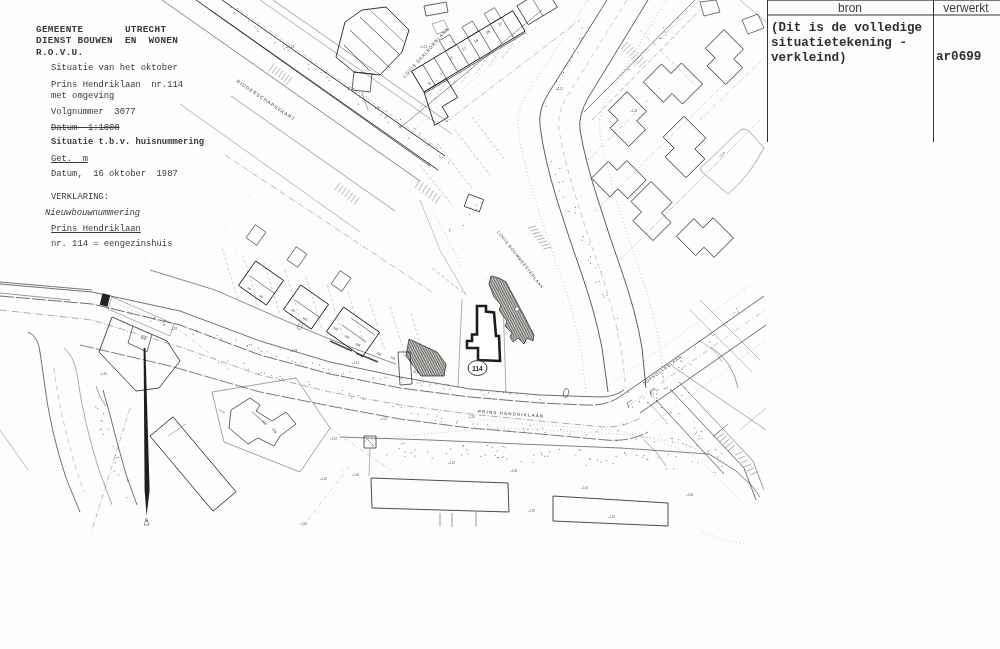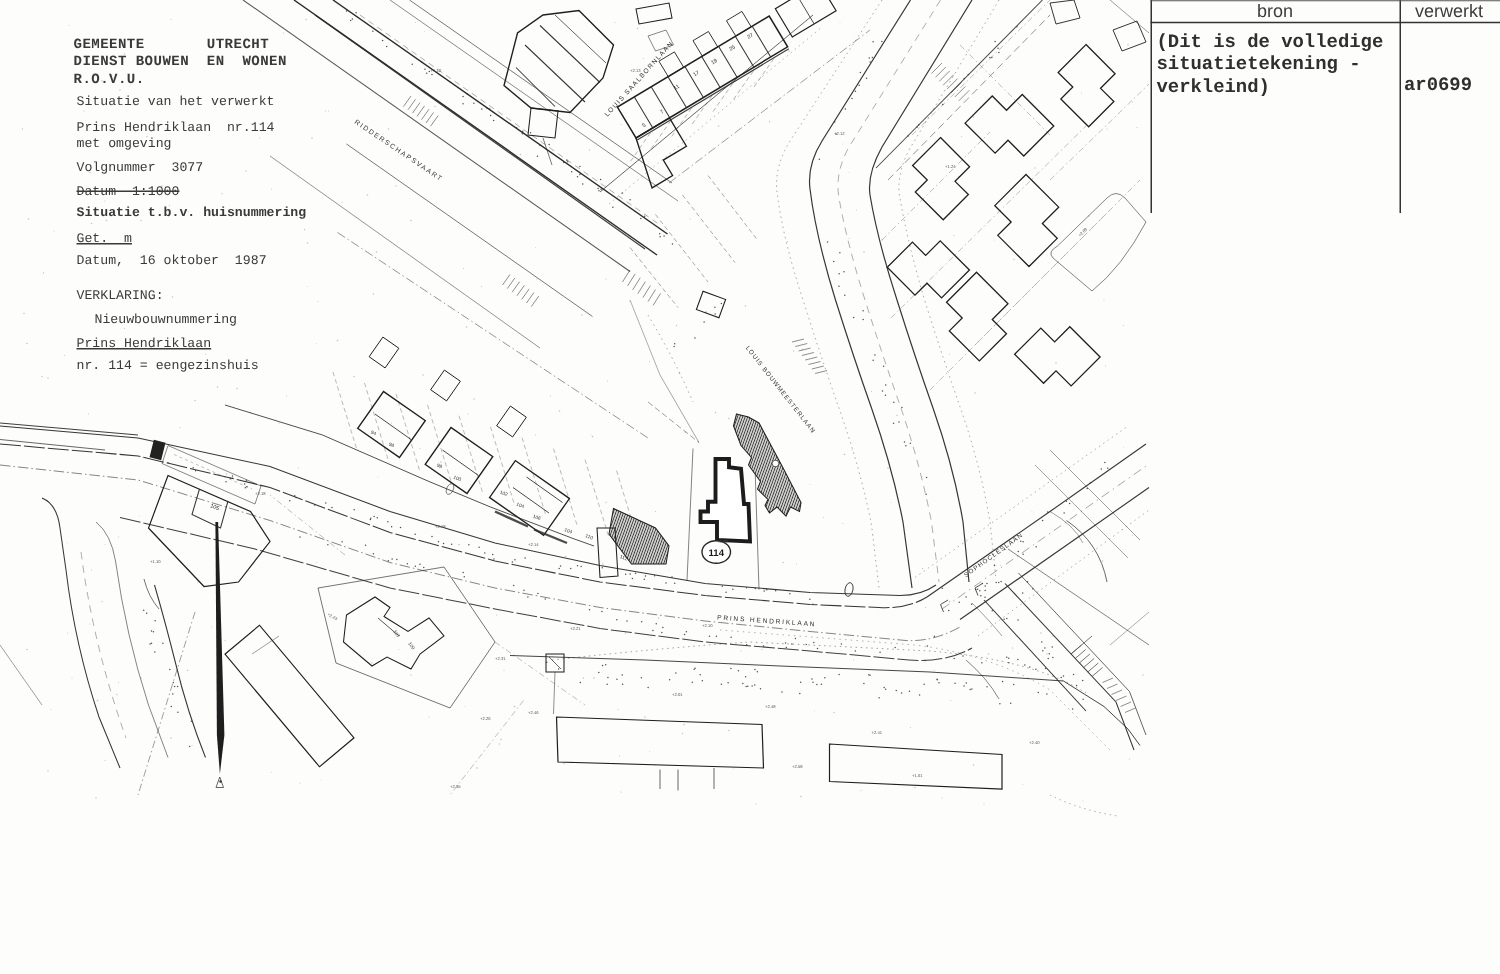--- a/index.html
+++ b/index.html
@@ -3,42 +3,42 @@
 <meta charset="utf-8">
 <style>
   html,body { margin:0; padding:0; }
   body { width:1000px; height:649px; background:#fdfdfc; position:relative; overflow:hidden;
          font-family:"Liberation Mono", monospace; }
   .tw { position:absolute; color:#3a3a3a; white-space:pre; }
 </style>
 </head>
 <body>
 
-<div class="tw" style="left:49px; top:24px; font-size:9.4px; line-height:11.4px; font-weight:bold; letter-spacing:0.3px;">GEMEENTE       UTRECHT
+<div class="tw" style="left:36px; top:24px; font-size:9.4px; line-height:11.4px; font-weight:bold; letter-spacing:0.3px;">GEMEENTE       UTRECHT
 DIENST BOUWEN  EN  WONEN
 R.O.V.U.</div>
 
-<div class="tw" style="left:51px; top:63px; font-size:8.8px;">Situatie van het verwerkt</div>
+<div class="tw" style="left:51px; top:63px; font-size:8.8px;">Situatie van het oktober</div>
 
 <div class="tw" style="left:51px; top:80px; font-size:8.8px; line-height:11px;">Prins Hendriklaan  nr.114
 met omgeving</div>
 
 <div class="tw" style="left:51px; top:107px; font-size:8.8px;">Volgnummer  3077</div>
 
 <div class="tw" style="left:51px; top:123px; font-size:8.8px; text-decoration:line-through;">Datum  1:1000</div>
 
 <div class="tw" style="left:51px; top:137px; font-size:8.8px;font-weight:bold;">Situatie t.b.v. huisnummering</div>
 
 <div class="tw" style="left:51px; top:154px; font-size:8.8px;text-decoration:underline;">Get.  m</div>
 
 <div class="tw" style="left:51px; top:169px; font-size:8.8px;">Datum,  16 oktober  1987</div>
 
 <div class="tw" style="left:51px; top:192px; font-size:8.8px;">VERKLARING:</div>
 
-<div class="tw" style="left:63px; top:208px; font-size:8.8px;">Nieuwbouwnummering</div>
+<div class="tw" style="left:45px; top:208px; font-size:8.8px;font-style:italic;">Nieuwbouwnummering</div>
 
 <div class="tw" style="left:51px; top:224px; font-size:8.8px; text-decoration:underline;">Prins Hendriklaan</div>
 
 <div class="tw" style="left:51px; top:239px; font-size:8.8px;">nr. 114 = eengezinshuis</div>
 
 <svg style="position:absolute;left:0;top:0;" width="1000" height="649" viewBox="0 0 1000 649">
 
   <line x1="767.5" y1="0" x2="767.5" y2="142" stroke="#333" stroke-width="1"></line>
 
   <line x1="933.5" y1="0" x2="933.5" y2="142" stroke="#333" stroke-width="1"></line>

